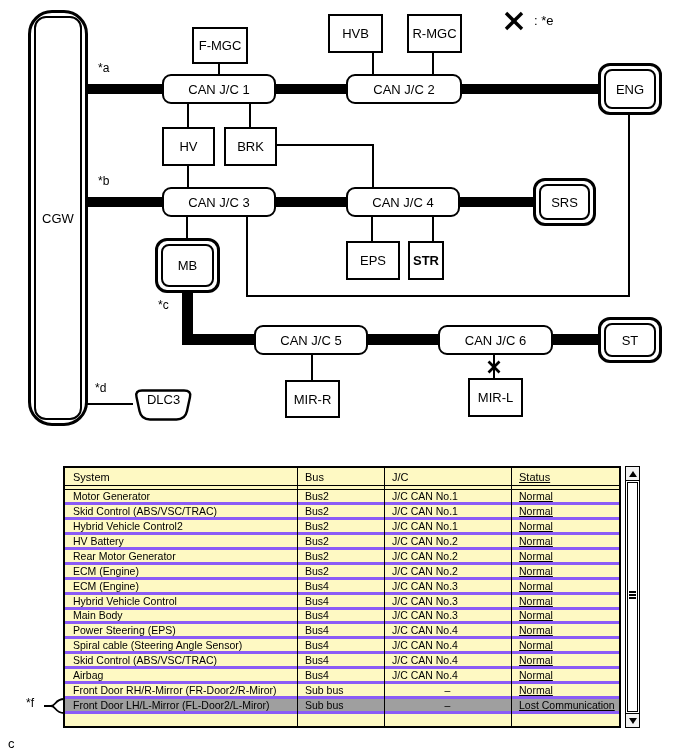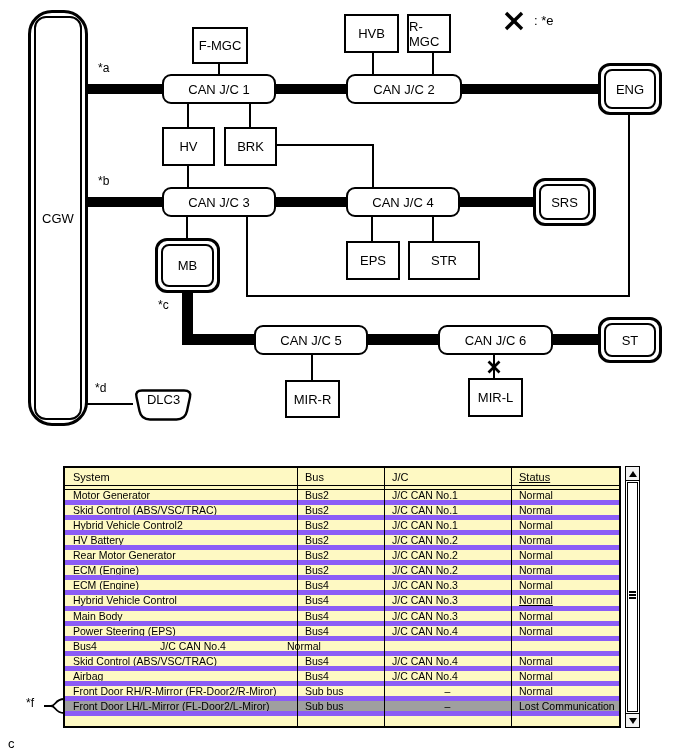--- a/index.html
+++ b/index.html
@@ -23,21 +23,21 @@
   .fig{position:absolute;font-size:13px;z-index:3;}
 
   
   .tbl{position:absolute;left:63px;top:466px;width:558px;height:262px;
     border:2px solid #000;background:#fef9c3;box-sizing:border-box;
     display:flex;flex-direction:column;z-index:2;}
   .tbl-head{height:17px;border-bottom:1px solid #000;display:flex;align-items:center;
     font-size:11px;flex:0 0 auto;}
   .tbl-gap{height:3px;flex:0 0 auto;}
   .tbl-body{flex:1 1 auto;border-top:1px solid #000;display:flex;flex-direction:column;}
-  .trow{flex:1 1 0;display:flex;align-items:center;border-bottom:5px solid #8b5cf6;
+  .trow{flex:1 1 0;display:flex;align-items:center;border-bottom:3px solid #8b5cf6;
     font-size:10.5px;overflow:hidden;}
   .trow:last-child{border-bottom:none;}
   .c-sys{width:232px;padding-left:8px;box-sizing:border-box;white-space:nowrap;overflow:hidden;}
   .c-bus{width:87px;padding-left:8px;box-sizing:border-box;white-space:nowrap;}
   .c-jc{width:127px;padding-left:8px;box-sizing:border-box;white-space:nowrap;}
   .c-jc.center{padding-left:0;text-align:center;}
   .c-st{width:108px;padding-left:8px;box-sizing:border-box;white-space:nowrap;overflow:hidden;text-decoration:underline;}
   .vdiv{position:absolute;top:0;bottom:0;width:1px;background:#000;z-index:4;}
 
   
@@ -90,22 +90,22 @@
   <div class="bus" style="left:366px;top:334px;width:74px;height:11px;"></div>
   <div class="bus" style="left:551px;top:334px;width:49px;height:11px;"></div>
 
   <div class="dbl cgw" style="left:28px;top:10px;width:60px;height:416px;">
     <div class="in">
         <span>CGW</span>
       </div>
   </div>
 
   <div class="rect" style="left:192px;top:27px;width:56px;height:37px;">F-MGC</div>
-  <div class="rect" style="left:344px;top:14px;width:55px;height:39px;">HVB</div>
-  <div class="rect" style="left:407px;top:14px;width:44px;height:39px;">R-MGC</div>
+  <div class="rect" style="left:328px;top:14px;width:55px;height:39px;">HVB</div>
+  <div class="rect" style="left:407px;top:14px;width:55px;height:39px;">R-MGC</div>
 
   <div class="rnd" style="left:162px;top:74px;width:114px;height:30px;">CAN J/C 1</div>
   <div class="rnd" style="left:346px;top:74px;width:116px;height:30px;">CAN J/C 2</div>
   <div class="dbl" style="left:598px;top:63px;width:64px;height:52px;">
     <div class="in">
         <span>ENG</span>
       </div>
   </div>
 
   <div class="rect" style="left:162px;top:127px;width:53px;height:39px;">HV</div>
@@ -118,21 +118,21 @@
         <span>MB</span>
       </div>
   </div>
 
   <div class="dbl" style="left:533px;top:178px;width:63px;height:48px;">
     <div class="in">
         <span>SRS</span>
       </div>
   </div>
   <div class="rect" style="left:346px;top:241px;width:54px;height:39px;">EPS</div>
-  <div class="rect" style="left:408px;top:241px;width:72px;height:39px;">STR</div>
+  <div class="rect" style="left:408px;top:241px;width:36px;height:39px;font-weight:bold;">STR</div>
 
   <div class="rnd" style="left:254px;top:325px;width:114px;height:30px;">CAN J/C 5</div>
   <div class="rnd" style="left:438px;top:325px;width:115px;height:30px;">CAN J/C 6</div>
   <div class="dbl" style="left:598px;top:317px;width:64px;height:46px;">
     <div class="in">
         <span>ST</span>
       </div>
   </div>
 
   <div class="rect" style="left:285px;top:380px;width:55px;height:38px;">MIR-R</div>
@@ -234,20 +234,21 @@
           <div class="c-jc">J/C CAN No.3</div>
           <div class="c-st">Normal</div>
         </div>
         <div class="trow">
           <div class="c-sys">Power Steering (EPS)</div>
           <div class="c-bus">Bus4</div>
           <div class="c-jc">J/C CAN No.4</div>
           <div class="c-st">Normal</div>
         </div>
         <div class="trow">
+          <div class="c-sys">Spiral cable (Steering Angle Sensor)</div>
           <div class="c-bus">Bus4</div>
           <div class="c-jc">J/C CAN No.4</div>
           <div class="c-st">Normal</div>
         </div>
         <div class="trow">
           <div class="c-sys">Skid Control (ABS/VSC/TRAC)</div>
           <div class="c-bus">Bus4</div>
           <div class="c-jc">J/C CAN No.4</div>
           <div class="c-st">Normal</div>
         </div>

